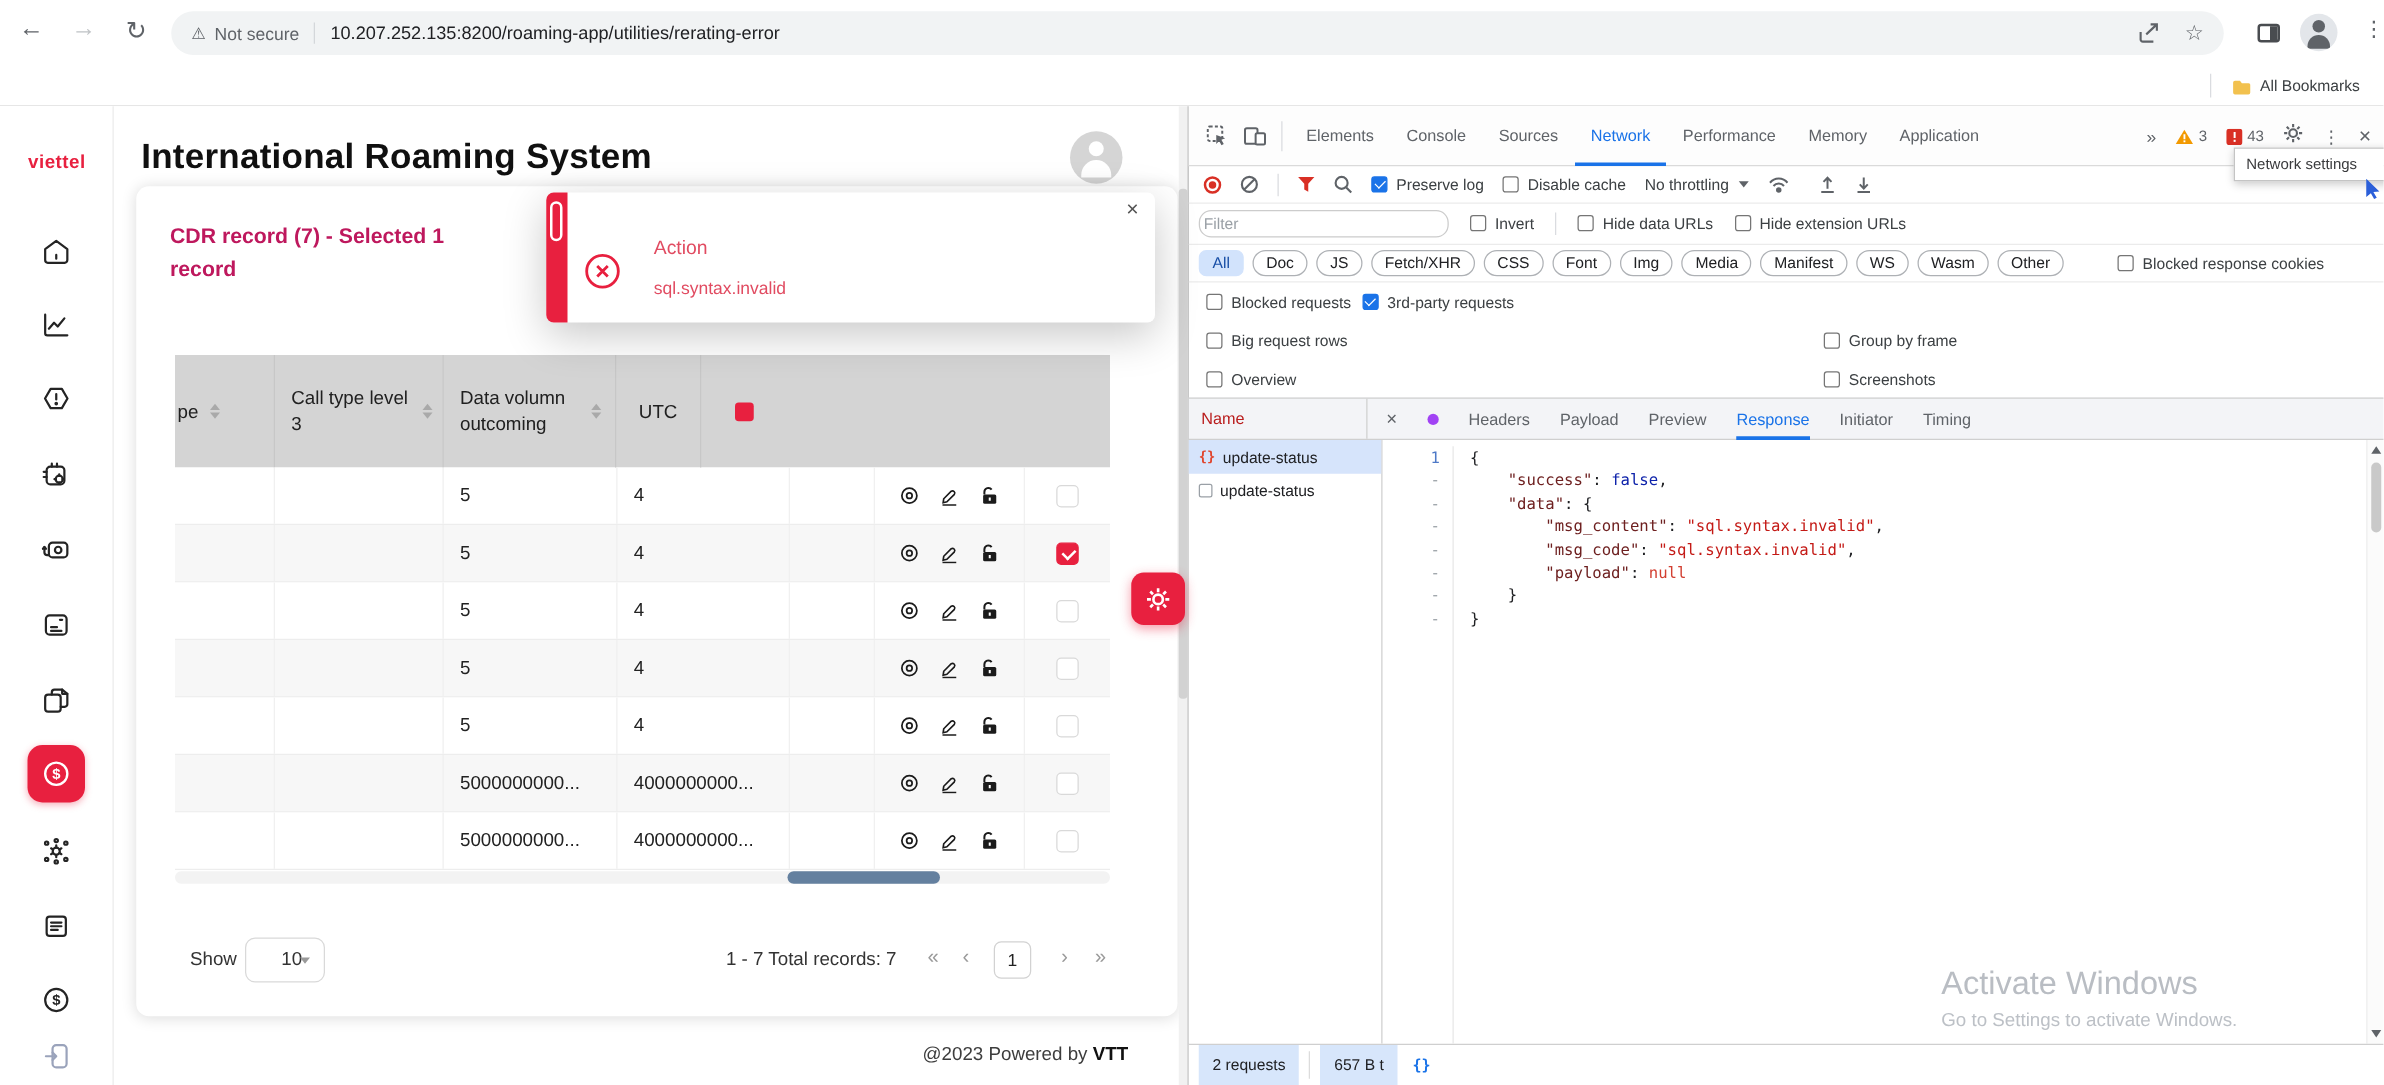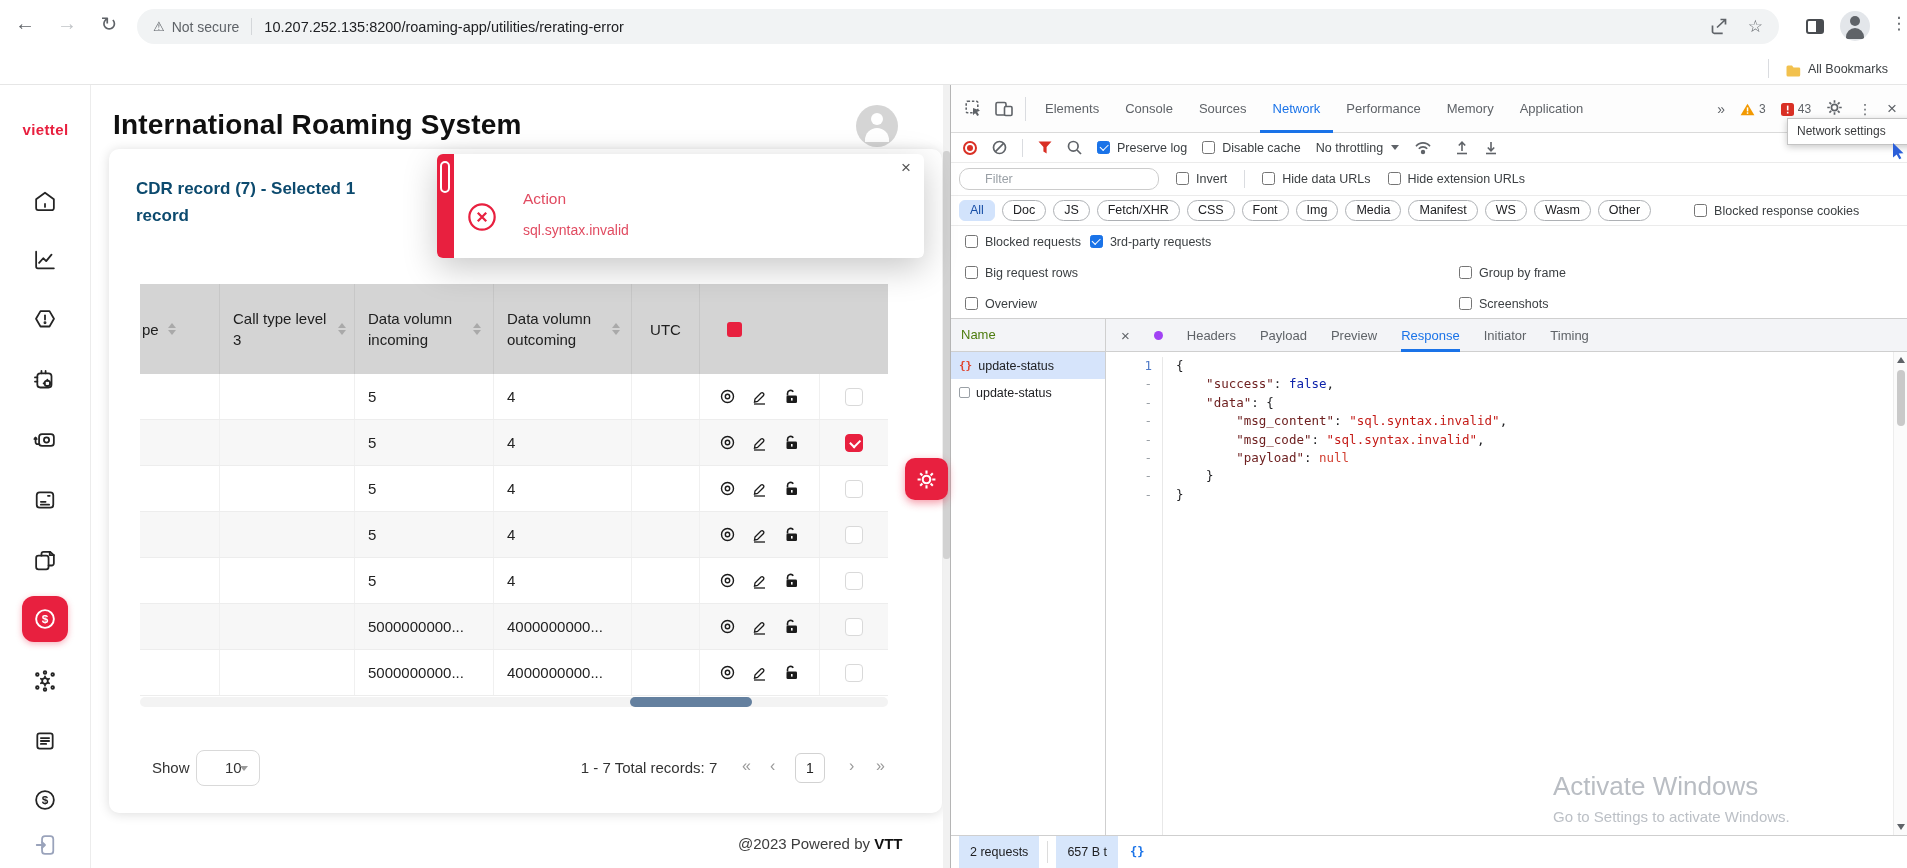--- a/index.html
+++ b/index.html
@@ -36,21 +36,21 @@
   .sb-item{position:absolute;left:50%;transform:translateX(-50%);width:26px;height:26px;cursor:pointer}
   .sb-active-block{position:absolute;left:50%;transform:translateX(-50%);top:511px;width:46px;height:46px;background:#e8203f;border-radius:12px;display:flex;align-items:center;justify-content:center;cursor:pointer;box-shadow:0 2px 6px rgba(232,32,63,.35)}
   .sb-svg{stroke:#242424;fill:none;stroke-width:1.5;stroke-linecap:round;stroke-linejoin:round}
 
   .app-title{position:absolute;left:113px;top:24px;font-size:28px;font-weight:700;color:#101010;letter-spacing:.2px}
   .app-avatar{position:absolute;left:856px;top:20px;width:42px;height:42px;border-radius:50%;background:#d5d5d5;overflow:hidden;cursor:pointer}
   .app-avatar::before{content:"";position:absolute;left:15px;top:8px;width:12px;height:12px;border-radius:50%;background:#fff}
   .app-avatar::after{content:"";position:absolute;left:9px;top:23px;width:24px;height:14px;border-radius:12px 12px 0 0;background:#fff}
 
   .card{position:absolute;left:109px;top:64px;width:833px;height:664px;background:#fff;border-radius:10px;box-shadow:0 1px 12px rgba(0,0,0,.14)}
-  .section-title{position:absolute;left:27px;top:26px;width:265px;font-size:17px;font-weight:700;color:#0c4a6e;line-height:27px}
+  .section-title{position:absolute;left:27px;top:26px;width:265px;font-size:17px;font-weight:700;color:#be185d;line-height:27px}
 
   
   .tbl{position:absolute;left:31px;top:135px;width:748px}
   .thead{display:flex;height:90px;background:#d4d4d4}
   .th{display:flex;align-items:center;padding:0 8px 0 13px;font-size:15px;color:#202020;border-right:1px solid #c7c7c7;line-height:21px}
   .th.first{padding-left:2px}
   .th.center{justify-content:center;padding:0}
   .th:last-child{border-right:none}
   .th-label{max-width:96px}
   .sort{margin-left:9px;flex:none}
@@ -117,35 +117,35 @@
   .rec-btn::after{content:"";position:absolute;left:2px;top:2px;width:6px;height:6px;border-radius:50%;background:#d93025}
   .dt-check{display:flex;cursor:pointer;white-space:nowrap}
   .cb{position:relative;width:13px;height:13px;border:1.5px solid #757575;border-radius:2.5px;background:#fff;margin-right:7px;flex:none}
   .cb.on{background:#1a73e8;border-color:#1a73e8}
   .cb.on::after{content:"";position:absolute;left:1.5px;top:2px;width:7px;height:3.5px;border-left:1.8px solid #fff;border-bottom:1.8px solid #fff;transform:rotate(-45deg)}
   .thr{display:flex;align-items:center;gap:8px;cursor:pointer;white-space:nowrap}
   .thr-caret{width:0;height:0;border-left:4.5px solid transparent;border-right:4.5px solid transparent;border-top:5px solid #5f6368}
   .dt-ic{cursor:pointer;display:flex;align-items:center}
 
   .dt-filterrow{height:33px;border-bottom:1px solid #ebebeb;display:flex;align-items:center;gap:17px;padding-left:8px;font-size:12.5px;color:#3c4043}
-  .flt-input{width:200px;height:22px;border:1px solid #ccc;border-radius:10px;padding:0 25px;font-size:12.5px;color:#202124;outline:none;font-family:"Liberation Sans",sans-serif}
+  .flt-input{width:200px;height:22px;border:1px solid #ccc;border-radius:10px;padding:0 3px;font-size:12.5px;color:#202124;outline:none;font-family:"Liberation Sans",sans-serif}
   .flt-input::placeholder{color:#9aa0a6}
   .dt-fdiv{width:1px;height:18px;background:#dadce0}
 
   .dt-chiprow{height:30px;border-bottom:1px solid #ebebeb;display:flex;align-items:center;gap:7px;padding-left:8px;font-size:12.5px;color:#3c4043}
   .chip{height:21px;line-height:19px;padding:0 10px;border:1px solid #aeb1b5;border-radius:11px;font-size:12.5px;color:#202124;cursor:pointer;white-space:nowrap}
   .chip.active{background:#d2e3fc;border-color:#d2e3fc;color:#174ea6;border-radius:6px}
   .chip-gap{margin-left:36px}
 
   .dt-optrow{height:31px;display:flex;align-items:center;padding-left:14px;font-size:12.5px;color:#3c4043;position:relative}
   .opt-right{position:absolute;left:508px;display:flex;align-items:center}
   .opt-gap{margin-left:9px}
 
   .dt-strip{position:absolute;left:0;top:233px;width:100%;height:34px;border-top:1px solid #cfcfcf;border-bottom:1px solid #cfcfcf;background:#f3f4f7;display:flex}
-  .strip-name{width:155px;border-right:1px solid #cfcfcf;line-height:32px;padding-left:10px;font-size:13px;color:#4d7c0f}
+  .strip-name{width:143px;border-right:1px solid #cfcfcf;line-height:32px;padding-left:10px;font-size:13px;color:#b91c1c}
   .strip-tabs{display:flex;align-items:center;gap:24px;padding-left:15px;font-size:13px;color:#5f6368}
   .ds-x{font-size:15px;cursor:pointer}
   .ds-dot{width:9px;height:9px;border-radius:50%;background:#a142f4}
   .ds-tab{height:33px;line-height:33px;cursor:pointer}
   .ds-tab.active{color:#1a73e8;box-shadow:inset 0 -3px 0 #1a73e8}
 
   .dt-reqcol{position:absolute;left:0;top:267px;bottom:33px;width:155px;border-right:1px solid #cfcfcf;background:#fff}
   .req{height:27px;display:flex;align-items:center;gap:6px;padding-left:8px;font-size:12.5px;color:#202124;cursor:pointer;white-space:nowrap}
   .req.sel{background:#d6e4fb}
   .req-braces{color:#e0442c;font-weight:700;font-size:11px;font-family:"DejaVu Sans Mono",monospace}
@@ -309,27 +309,20 @@
         <div class="thead">
             <div class="th first" style="width: 80px;">
               <span class="th-label">pe</span>
               <span class="sort">
                 <i class="s-up"></i>
                 <i class="s-dn"></i>
               </span>
             </div>
             <div class="th" style="width: 135px;">
               <span class="th-label">Call type level 3</span>
-              <span class="sort">
-                <i class="s-up"></i>
-                <i class="s-dn"></i>
-              </span>
-            </div>
-            <div class="th" style="width: 139px;">
-              <span class="th-label">Data volumn incoming</span>
               <span class="sort">
                 <i class="s-up"></i>
                 <i class="s-dn"></i>
               </span>
             </div>
             <div class="th" style="width: 138px;">
               <span class="th-label">Data volumn outcoming</span>
               <span class="sort">
                 <i class="s-up"></i>
                 <i class="s-dn"></i>

